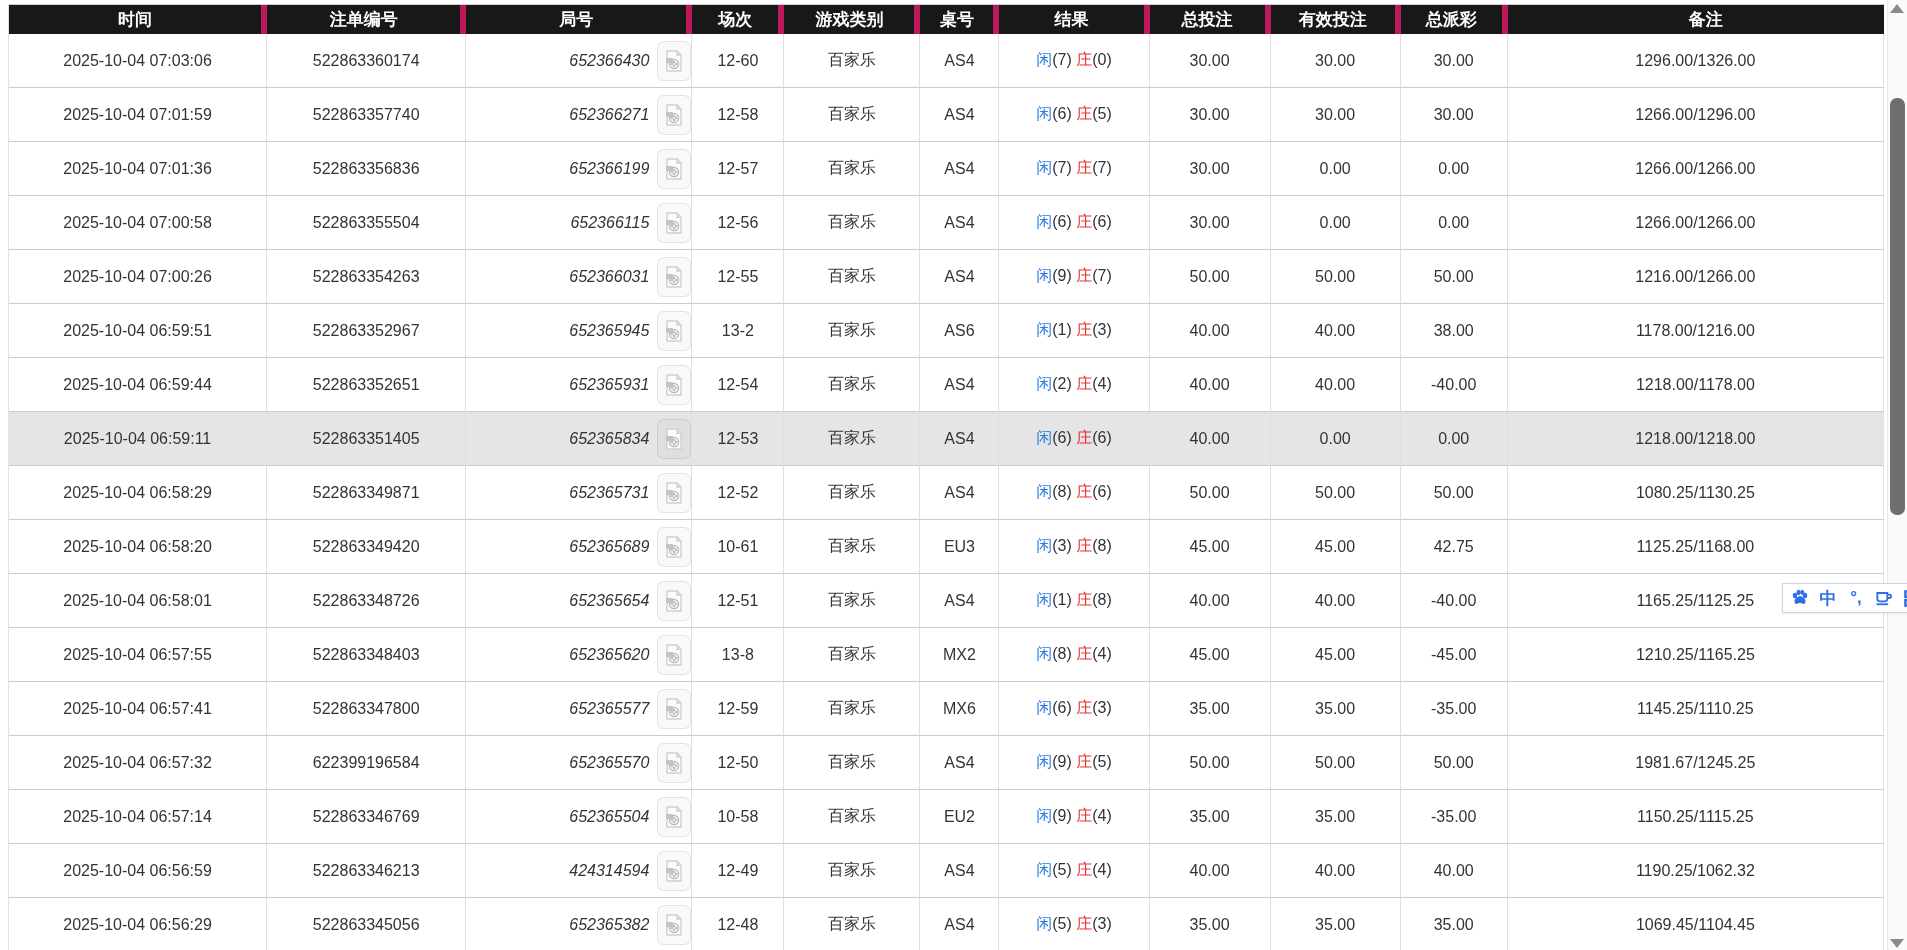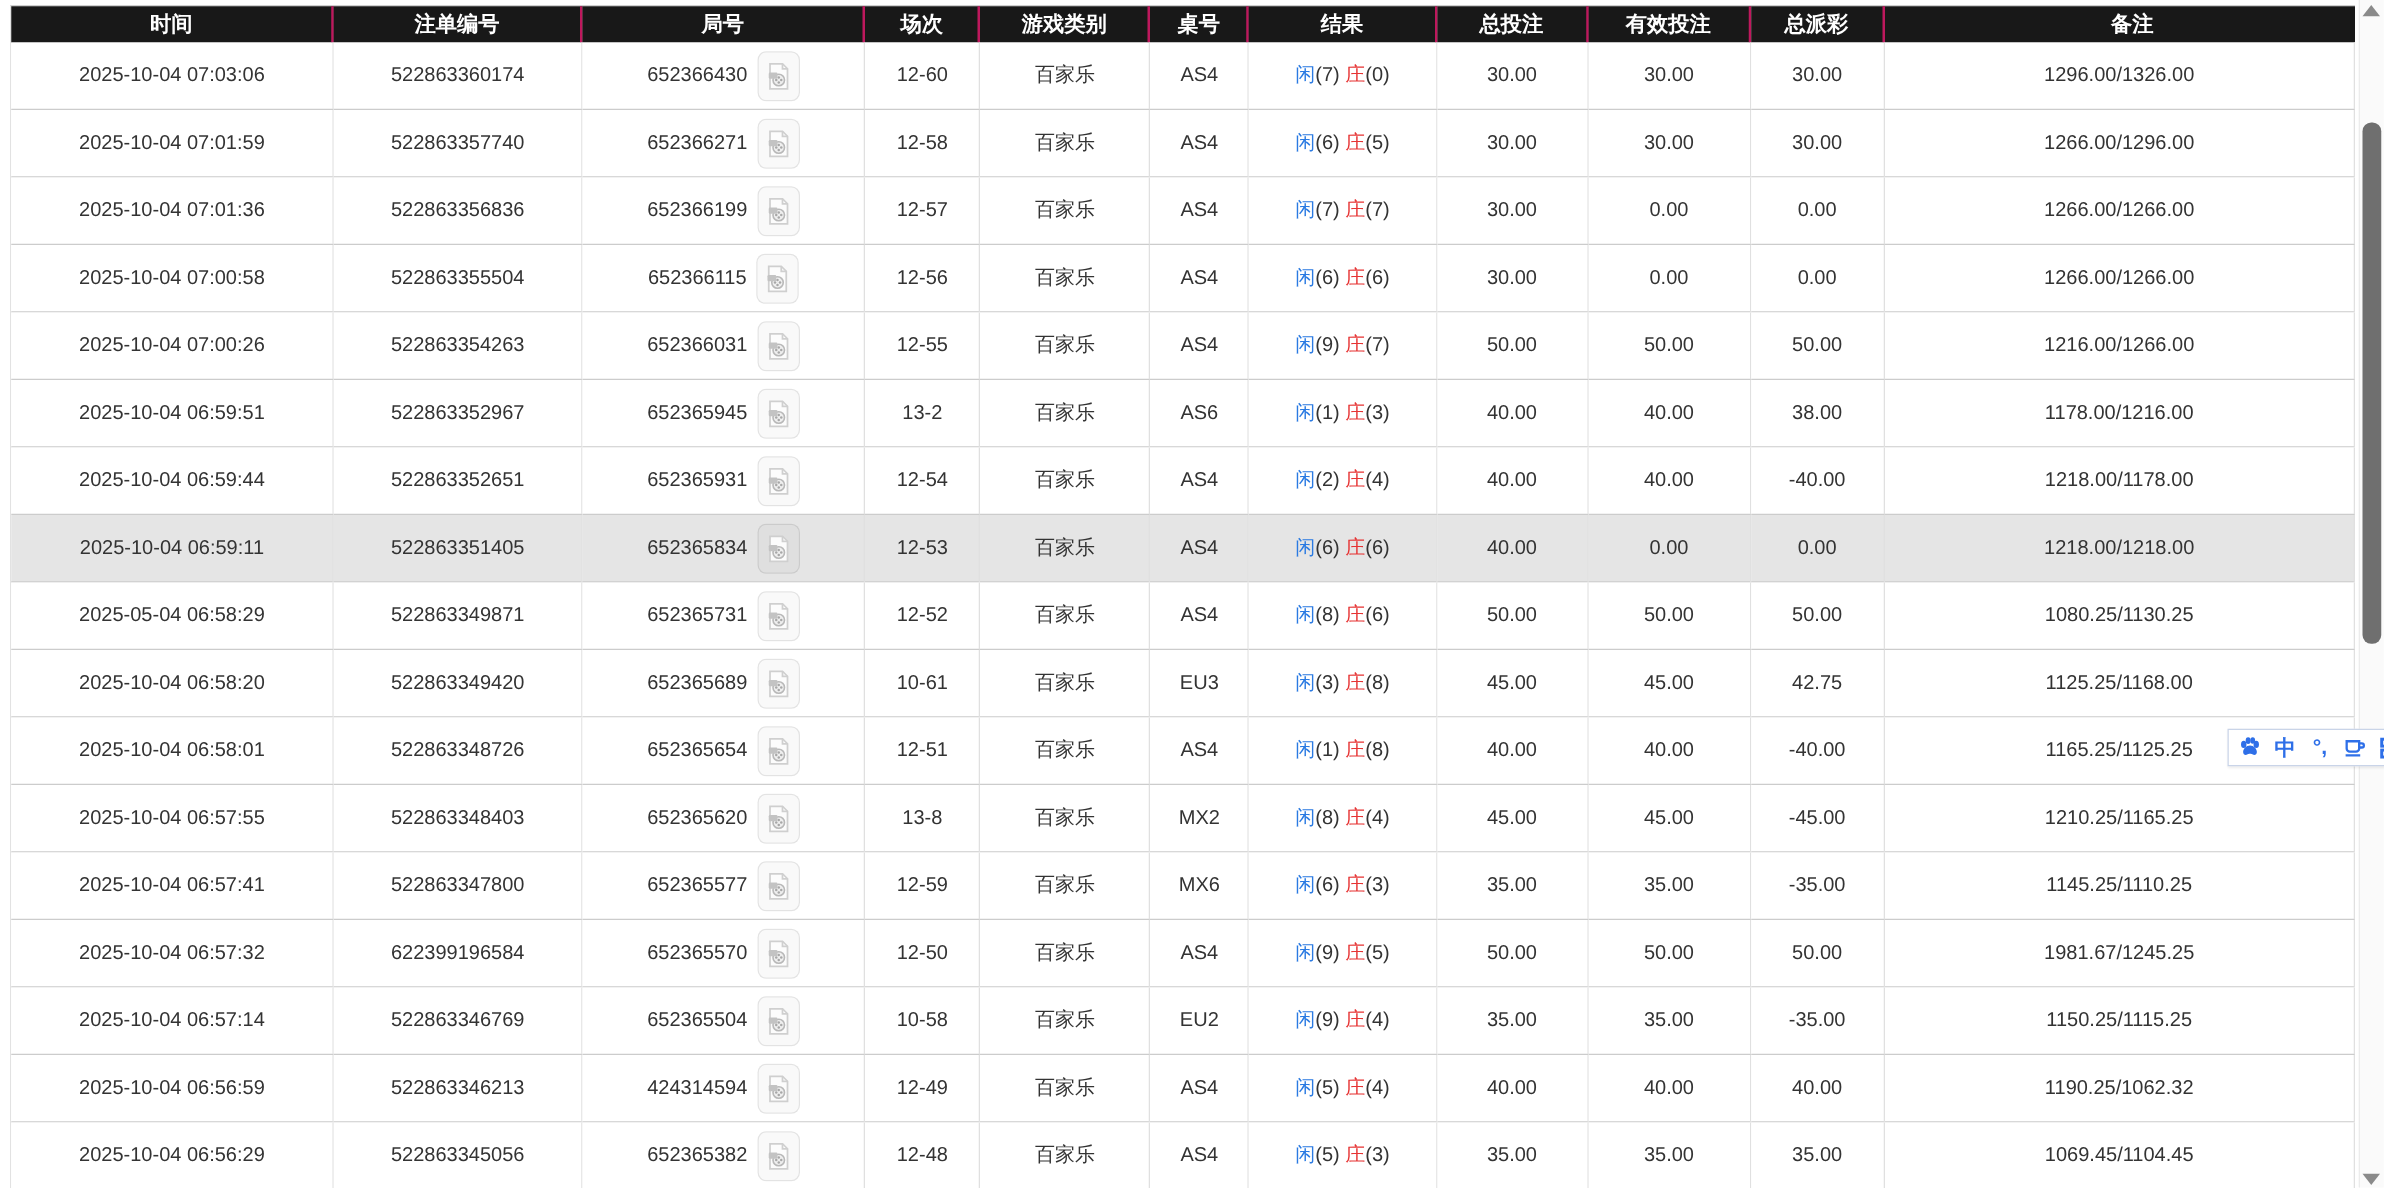--- a/index.html
+++ b/index.html
@@ -2,33 +2,33 @@
 <html><head>
 <meta charset="utf-8">
 <style>
   html,body{margin:0;padding:0;background:#fff;width:1907px;height:950px;overflow:hidden;
     font-family:"Liberation Sans","DejaVu Sans",sans-serif;}
   #stage{position:absolute;left:0;top:0;width:1907px;height:950px;}
 
   table.grid{position:absolute;left:8px;top:4px;border-collapse:separate;border-spacing:0;
     table-layout:fixed;width:1876px;border-top:1px solid #cfcfcf;border-left:1px solid #e2e2e2;}
   table.grid th{background:#181818;color:#fff;font-size:17px;font-weight:bold;height:29px;
-    padding:0;text-align:center;border-right:2px solid #be185d;}
+    padding:0;text-align:center;border-right:6px solid #be185d;}
   table.grid th:last-child{border-right:none;padding-left:20px;}
   table.grid td{height:53px;padding:0;text-align:center;font-size:16px;color:#333;
     background:#fff;border-right:1px solid #e0e0e0;border-bottom:1px solid #cccccc;
     white-space:nowrap;overflow:hidden;}
   tr.hl td{background:#e5e5e5;}
   .blue{color:#2a7ae2;}
   .red{color:#e63333;}
   .xian{color:#2a7ae2;}
   .zhuang{color:#e63333;}
   .num{color:#333;}
 
-  .roundcell{display:flex;align-items:center;justify-content:center;gap:8px;}
+  .roundcell{display:flex;align-items:center;justify-content:flex-end;gap:8px;font-style:italic;}
   .vbtn{display:inline-flex;align-items:center;justify-content:center;width:32px;height:38px;
     border:1px solid rgba(0,0,0,0.09);border-radius:7px;background:rgba(0,0,0,0.025);cursor:pointer;}
 
   
   .sb-track{position:absolute;right:0;top:0;width:19px;height:950px;background:#fafafa;
     border-left:1px solid #ececec;}
   .sb-up{position:absolute;right:3px;top:4px;width:0;height:0;
     border-left:7px solid transparent;border-right:7px solid transparent;border-bottom:9px solid #8a8a8a;cursor:pointer;}
   .sb-thumb{position:absolute;right:2px;top:98px;width:15px;height:417px;background:#6f6f6f;
     border-radius:7px;cursor:pointer;}
@@ -303,21 +303,21 @@
           <td>12-53</td>
           <td>百家乐</td>
           <td>AS4</td>
           <td><span class="xian">闲</span><span class="num">(6) </span><span class="zhuang">庄</span><span class="num">(6)</span></td>
           <td class="blue">40.00</td>
           <td>0.00</td>
           <td>0.00</td>
           <td>1218.00/1218.00</td>
         </tr>
         <tr>
-          <td>2025-05-04 06:58:29</td>
+          <td>2025-10-04 06:58:29</td>
           <td>522863349871</td>
           <td>
             <div class="roundcell">
               <span>652365731</span>
               <span class="vbtn">
                 <svg width="20" height="24" viewBox="0 0 20 24" fill="none">
                   <path d="M3 2 h10 l4 4 v16 h-14 z" stroke="#cfcfcf" stroke-width="1.4" fill="#fcfcfc"></path>
                   <path d="M13 2 v4 h4" stroke="#cfcfcf" stroke-width="1.4" fill="none"></path>
                   <circle cx="10" cy="15" r="4.6" stroke="#b9b9b9" stroke-width="1.3" fill="#efefef"></circle>
                   <circle cx="10" cy="13" r="1" fill="#a8a8a8"></circle>

